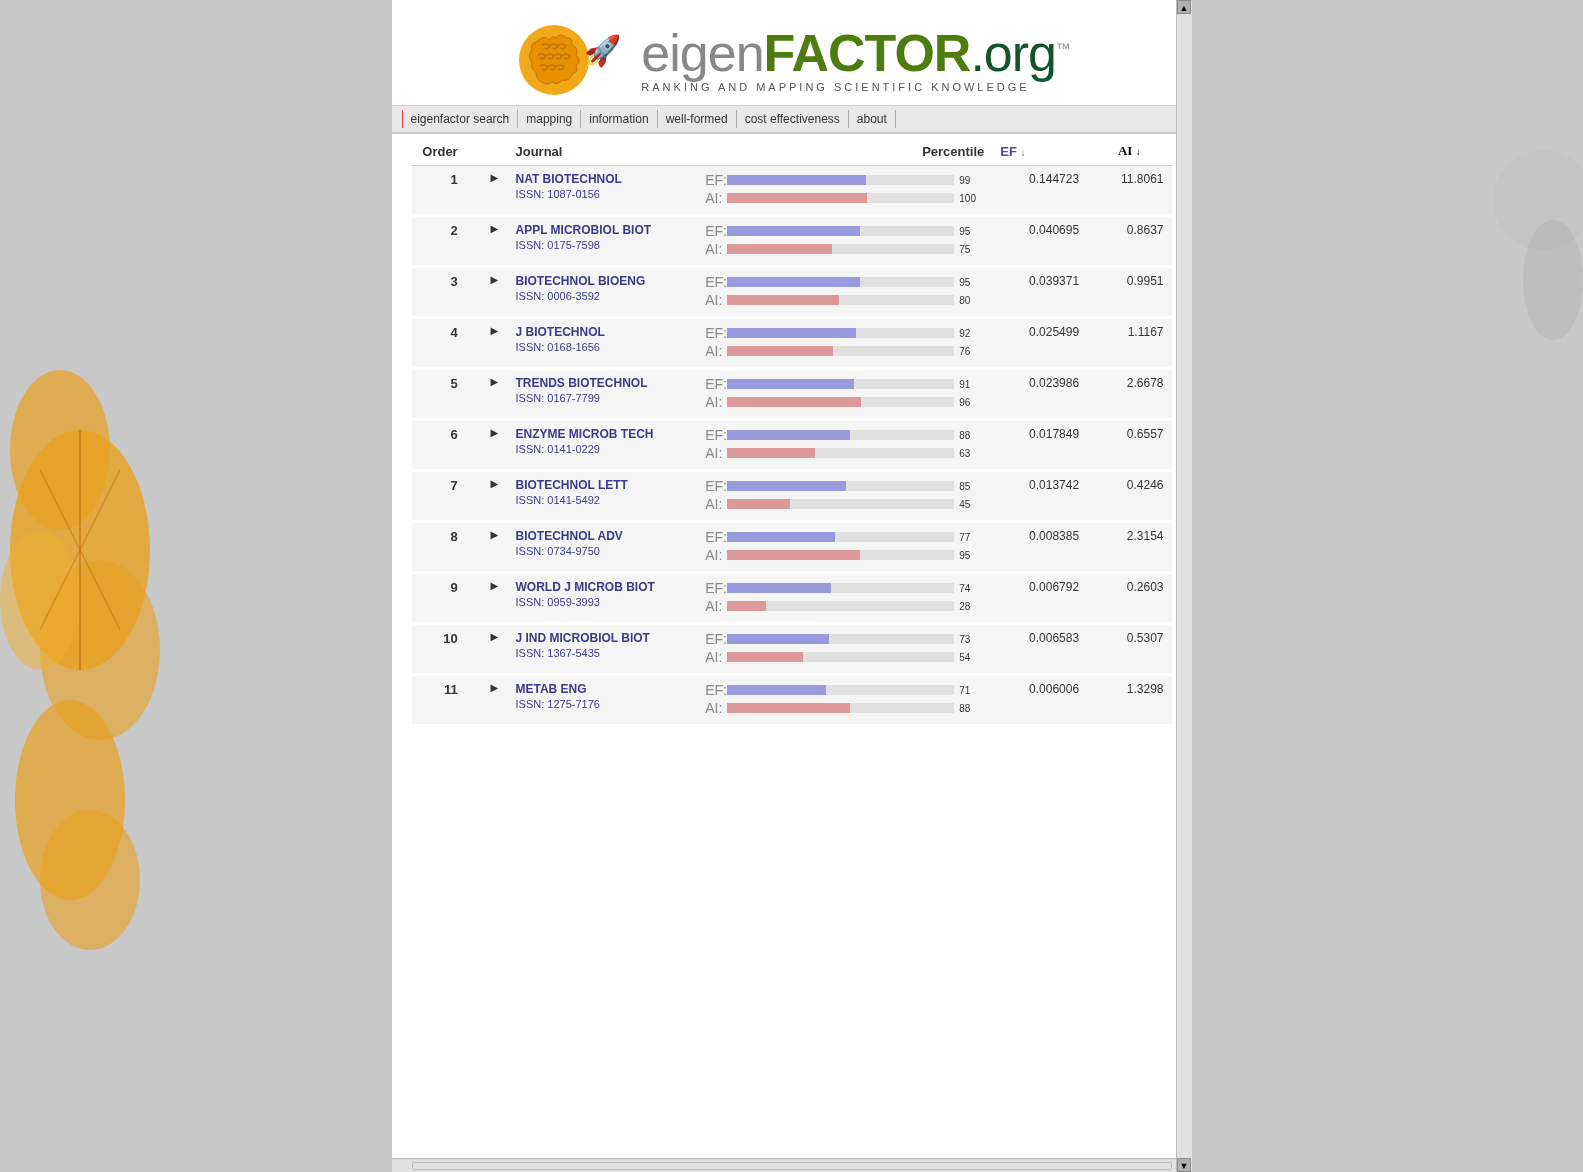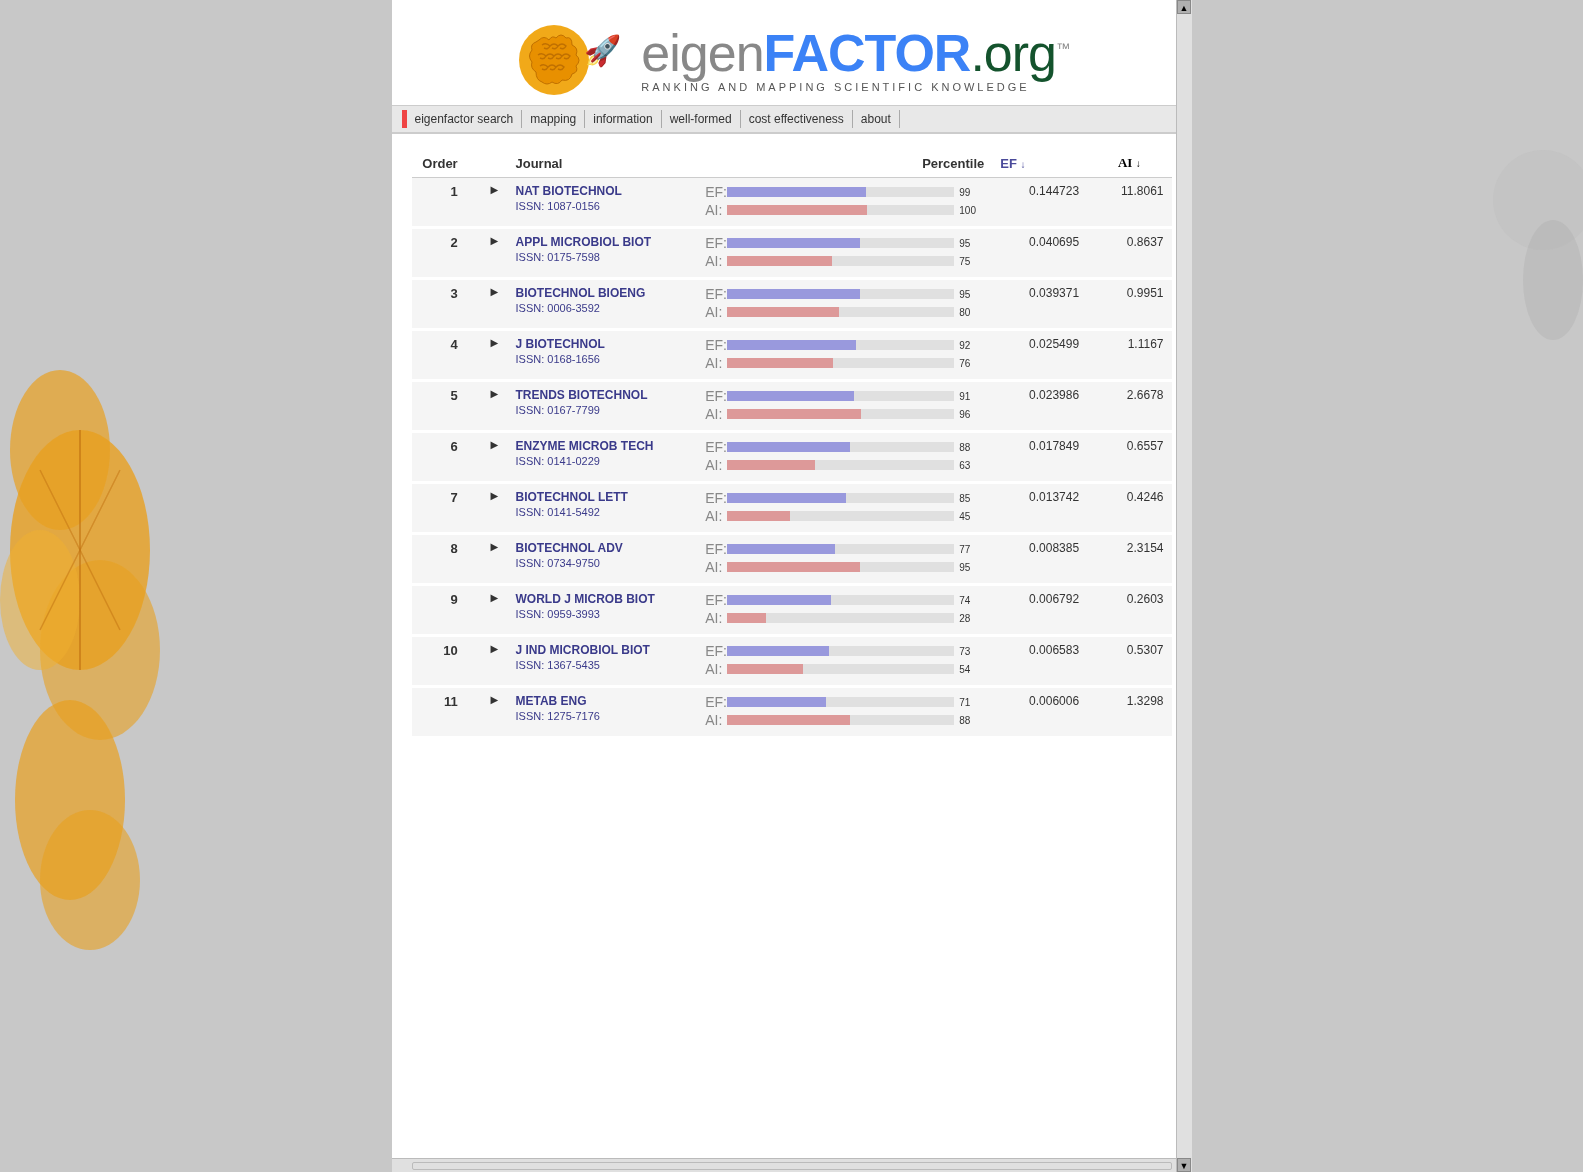--- a/index.html
+++ b/index.html
@@ -70,25 +70,25 @@
       gap: 0;
       font-size: 12px;
     }
     .nav-item {
       color: #333;
       text-decoration: none;
       padding: 2px 8px;
       cursor: pointer;
       border-right: 1px solid #aaa;
     }
-    .nav-item:first-child { border-left: 5px solid #ef4444; }
+    .nav-item:first-child { border-left: 1px solid #ef4444; }
 
     
     .content {
-      padding: 15px 20px;
+      padding: 3px 20px;
     }
 
     
     .ranking-table {
       width: 100%;
       border-collapse: collapse;
       font-size: 12px;
     }
     .ranking-table thead tr th {
       border-bottom: 1px solid #ccc;
@@ -256,21 +256,21 @@
           <path d="M40,36 Q44,32 48,36 Q46,40 42,38" fill="none" stroke="#c07000" stroke-width="1.5"></path>
           <path d="M48,36 Q52,32 56,36 Q54,40 50,38" fill="none" stroke="#c07000" stroke-width="1.5"></path>
           <path d="M26,46 Q30,43 34,47 Q32,51 28,49" fill="none" stroke="#c07000" stroke-width="1.5"></path>
           <path d="M34,47 Q38,43 42,47 Q40,51 36,49" fill="none" stroke="#c07000" stroke-width="1.5"></path>
           <path d="M42,47 Q46,43 50,47 Q48,51 44,49" fill="none" stroke="#c07000" stroke-width="1.5"></path>
         </svg>
 
         <span class="rocket-icon">🚀</span>
         <div class="logo-text-area">
           <div style="font-size:52px; font-weight:normal; color:#666; line-height:1; letter-spacing:-1px;">
-            <span style="font-weight:normal; color:#888;">eigen</span><span style="font-weight:bold; color:#3b82f6; font-variant:small-caps;">FACTOR</span><span style="font-weight:normal; color:#14532d;">.org</span><sup style="font-size:14px; color:#888;">™</sup>
+            <span style="font-weight:normal; color:#888;">eigen</span><span style="font-weight:bold; color:#4d7c0f; font-variant:small-caps;">FACTOR</span><span style="font-weight:normal; color:#14532d;">.org</span><sup style="font-size:14px; color:#888;">™</sup>
           </div>
           <div class="logo-tagline">RANKING AND MAPPING SCIENTIFIC KNOWLEDGE</div>
         </div>
       </div>
 
       <div class="nav-bar">
         <a class="nav-item">eigenfactor search</a>
         <a class="nav-item">mapping</a>
         <a class="nav-item">information</a>
         <a class="nav-item">well-formed</a>

